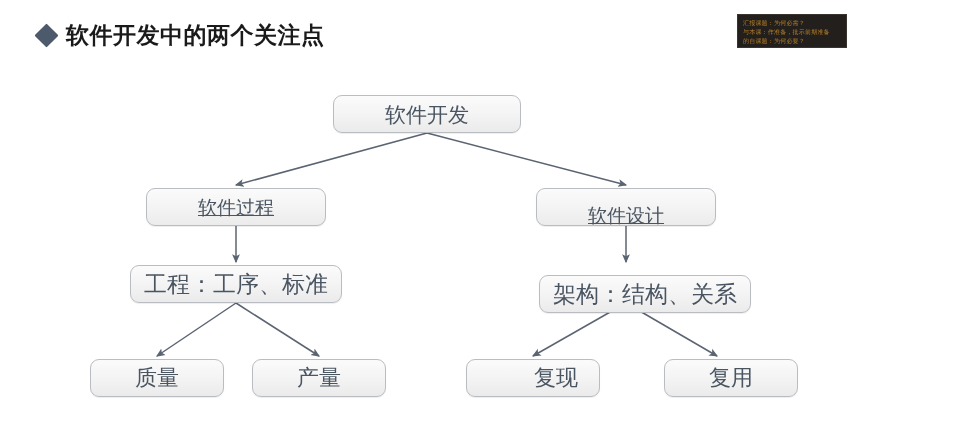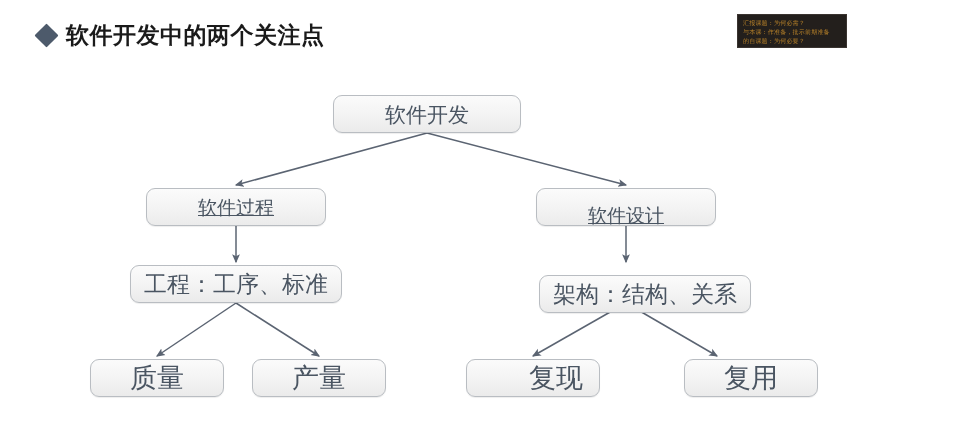--- a/index.html
+++ b/index.html
@@ -94,21 +94,21 @@
     box-shadow: 0 1px 1px rgba(0,0,0,0.07);
   }
   .node span {
     display: block;
     white-space: nowrap;
     line-height: 1;
   }
   .lvl1 { font-size: 21px; }
   .lvl2 { font-size: 19px; text-decoration: underline; }
   .lvl3 { font-size: 23px; }
-  .lvl4 { font-size: 27px; }
+  .lvl4 { font-size: 22px; }
 </style>
 </head>
 <body>
 
 <div id="slide">
 
   <div id="title-row">
     <div class="diamond"></div>
     <div id="title-text">软件开发中的两个关注点</div>
   </div>
@@ -155,19 +155,19 @@
         </div>
         <div class="node lvl4" style="left: 90px; top: 359px; width: 134px; height: 38px;">
           <span>质量</span>
         </div>
         <div class="node lvl4" style="left: 252px; top: 359px; width: 134px; height: 38px; text-align: right;">
           <span>产量</span>
         </div>
         <div class="node lvl4" style="left: 466px; top: 359px; width: 134px; height: 38px; padding-left: 46px;">
           <span>复现</span>
         </div>
-        <div class="node lvl4" style="left: 684px; top: 359px; width: 134px; height: 38px;">
+        <div class="node lvl4" style="left: 664px; top: 359px; width: 134px; height: 38px;">
           <span>复用</span>
         </div>
       </div>
   </div>
 
 </div>
 
 </body></html>

